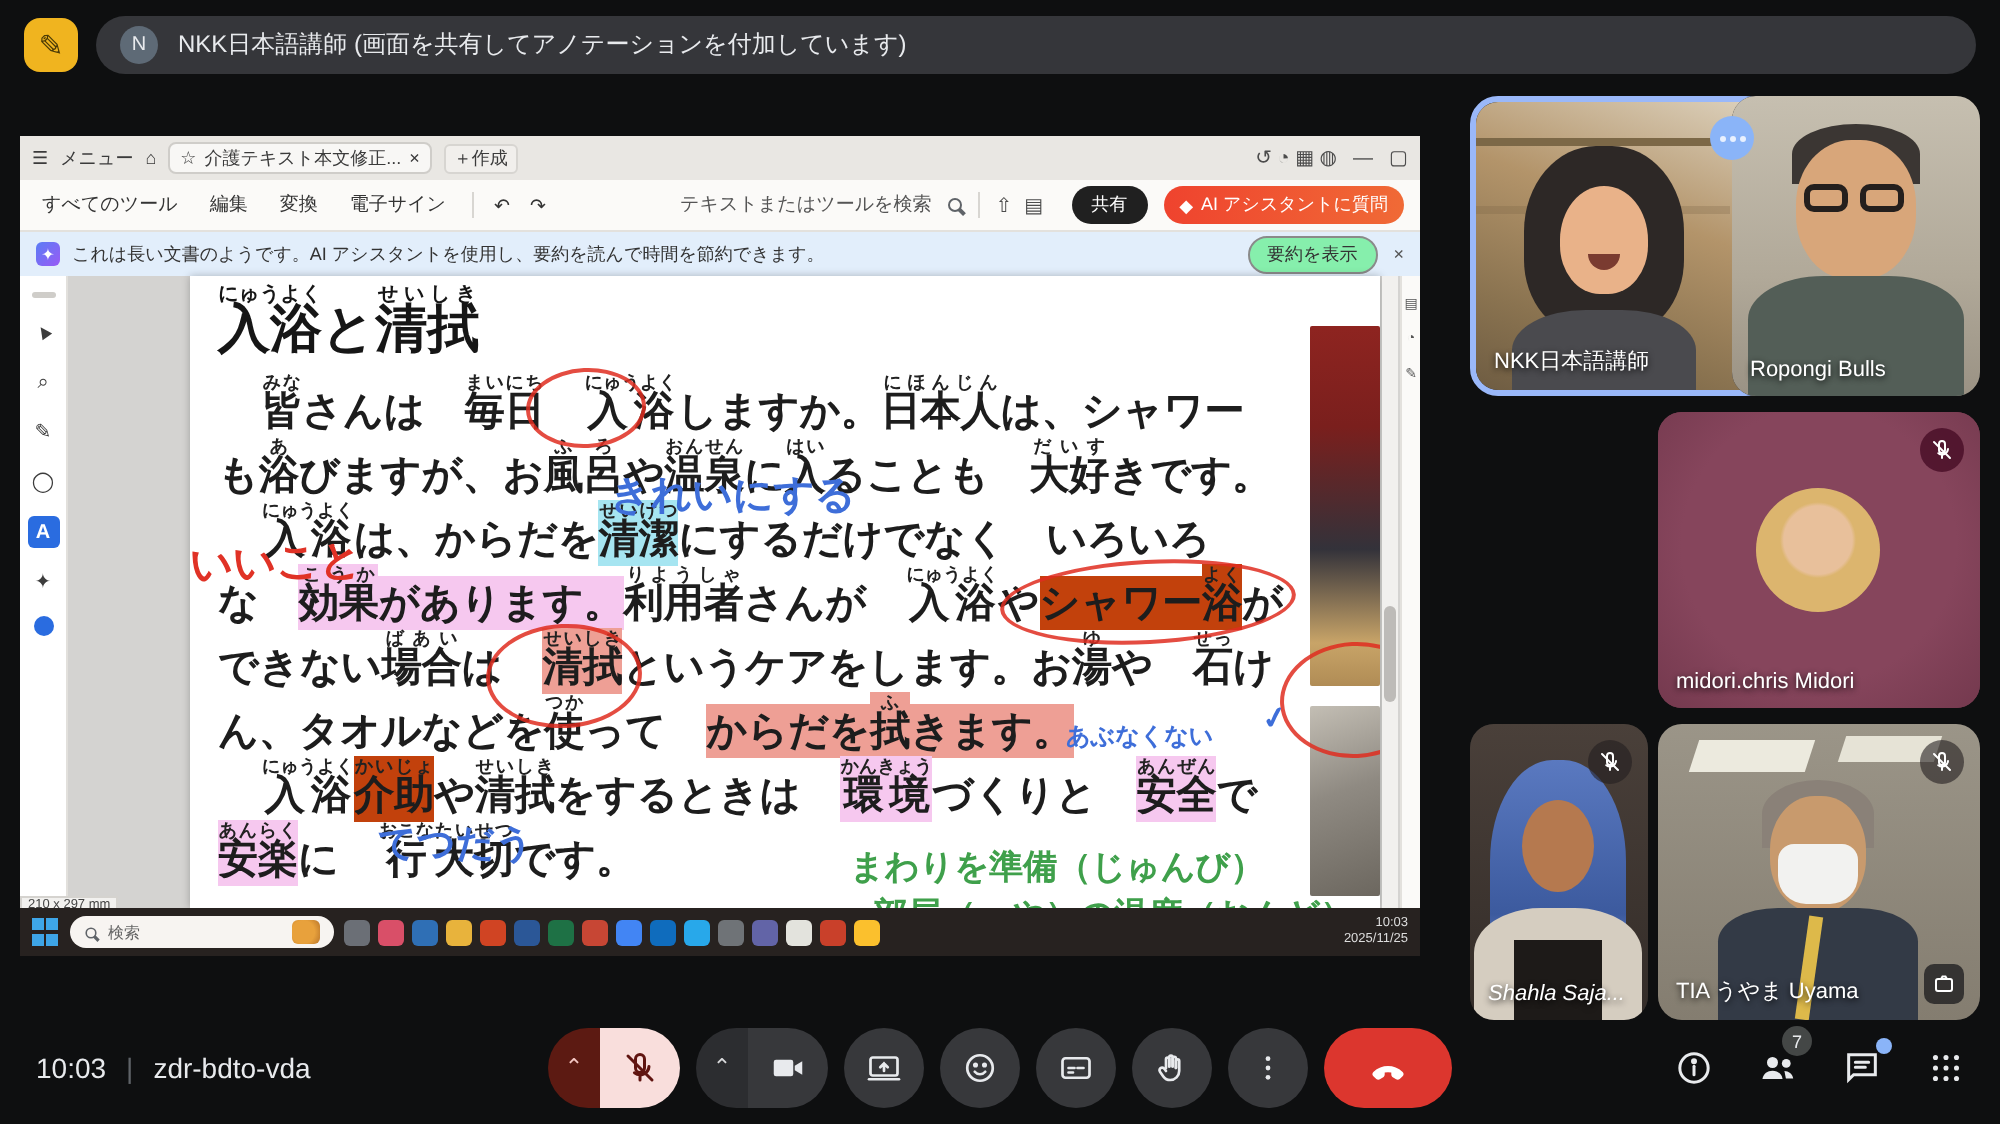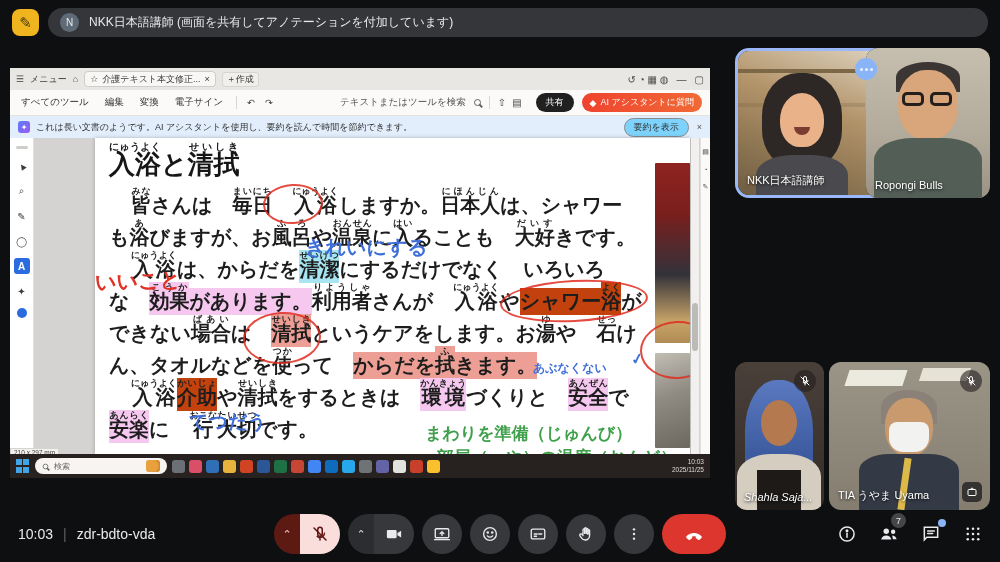--- a/index.html
+++ b/index.html
@@ -39,21 +39,21 @@
     padding:3px 8px; font-size:9px; white-space:nowrap; display:flex; gap:4px; align-items:center; }
   .mag { width:7px; height:7px; border:1.5px solid #5f6368; border-radius:50%; position:relative; display:inline-block; }
   .mag::after { content:""; position:absolute; width:4px; height:1.5px; background:#5f6368;
     transform:rotate(45deg); right:-3px; bottom:-1px; }
 
   #acro-banner { left:0; top:48px; width:700px; height:22px; background:#e2eefb;
     display:flex; align-items:center; gap:6px; padding:0 8px; font-size:9px; color:#333; }
   .banner-ic { width:12px; height:12px; border-radius:3px; background:linear-gradient(135deg,#5a7df5,#9a5af5);
     color:#fff; font-size:8px; display:flex; align-items:center; justify-content:center; }
   #banner-right { margin-left:auto; display:flex; align-items:center; gap:8px; }
-  .banner-btn { border:1px solid #8a8a8a; border-radius:10px; padding:2px 9px; font-size:9px; background:#7dd3fc; }
+  .banner-btn { border:1px solid #8a8a8a; border-radius:10px; padding:2px 9px; font-size:9px; background:#86efac; }
 
   #tool-rail { left:0; top:70px; width:24px; height:316px; background:#fff; border-right:1px solid #e2e0dc;
     display:flex; flex-direction:column; align-items:center; gap:9px; padding-top:8px; }
   .rail-tool { width:16px; height:16px; display:flex; align-items:center; justify-content:center;
     font-size:10px; color:#3c3c3c; border-radius:3px; }
   .rail-tool.sel { background:#2a6ce0; color:#fff; font-weight:bold; }
   .rail-dot { width:10px; height:10px; border-radius:50%; background:#2a6ce0; }
 
   
   #page { left:85px; top:70px; width:595px; height:316px; background:#fff; overflow:hidden;
@@ -392,20 +392,33 @@
       <div class="pp" style="left:30px;top:14px;width:64px;height:30px;background:#3b3633;border-radius:50% 50% 0 0;"></div>
       <div class="pp" style="left:32px;top:22px;width:60px;height:70px;background:#d8a67a;border-radius:46%;"></div>
       <div class="pp" style="left:36px;top:44px;width:22px;height:14px;border:3px solid #241f1d;border-radius:5px;"></div>
       <div class="pp" style="left:64px;top:44px;width:22px;height:14px;border:3px solid #241f1d;border-radius:5px;"></div>
       <div class="pp" style="left:8px;top:90px;width:108px;height:62px;background:#535e57;border-radius:35% 35% 0 0;"></div>
     </div>
     <div class="name">Ropongi Bulls</div>
   </div>
 
 
+  <div class="tile" style="left:829px;top:206px;width:161px;height:148px;background:#7d3e54;">
+    <div class="video" style="background:radial-gradient(circle at 50% 45%,#86455c 0 60%,#74394e 100%);">
+      <div class="pp" style="left:49px;top:38px;width:62px;height:62px;border-radius:50%;background:radial-gradient(circle at 50% 42%,#e8c09b 0 36%,#dcb56e 40% 100%);"></div>
+    </div>
+    <div class="badge-mic maroon">
+      <svg width="12" height="12" viewBox="0 0 24 24" fill="none" stroke="#fff" stroke-width="2" stroke-linecap="round">
+        <path d="M12 15a3 3 0 0 0 3-3V6a3 3 0 0 0-6 0v6a3 3 0 0 0 3 3z"></path>
+          <path d="M18 11a6 6 0 0 1-9.7 4.2M12 17v3"></path>
+          <line x1="4" y1="4" x2="20" y2="20"></line>
+      </svg>
+    </div>
+    <div class="name">midori.chris Midori</div>
+  </div>
 
   <div class="tile" style="left:735px;top:362px;width:89px;height:148px;font-style:italic;">
     <div class="video" style="background:linear-gradient(180deg,#4a403a 0%,#332c28 100%);">
       <div class="pp" style="left:10px;top:18px;width:68px;height:110px;background:linear-gradient(180deg,#5a79c0,#3c5a9e 70%,#7c93cf 100%);border-radius:46% 46% 20% 20%;"></div>
       <div class="pp" style="left:26px;top:38px;width:36px;height:46px;background:#b5794f;border-radius:50%;"></div>
       <div class="pp" style="left:2px;top:92px;width:84px;height:56px;background:#d5cdc0;border-radius:40% 40% 0 0;"></div>
       <div class="pp" style="left:22px;top:108px;width:44px;height:40px;background:#1d1a18;"></div>
     </div>
     <div class="badge-mic">
       <svg width="12" height="12" viewBox="0 0 24 24" fill="none" stroke="#fff" stroke-width="2" stroke-linecap="round">

